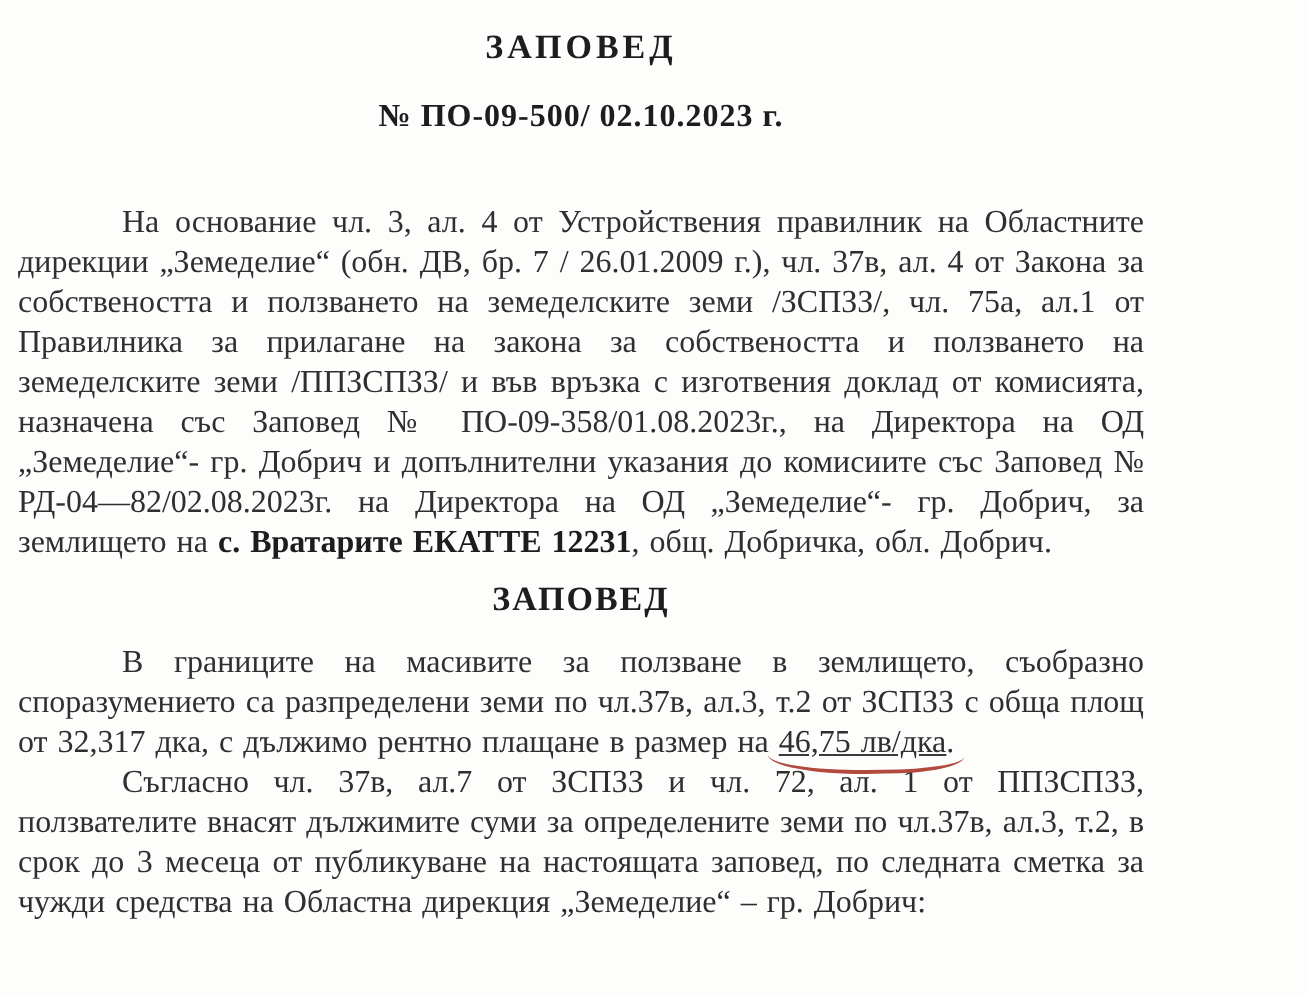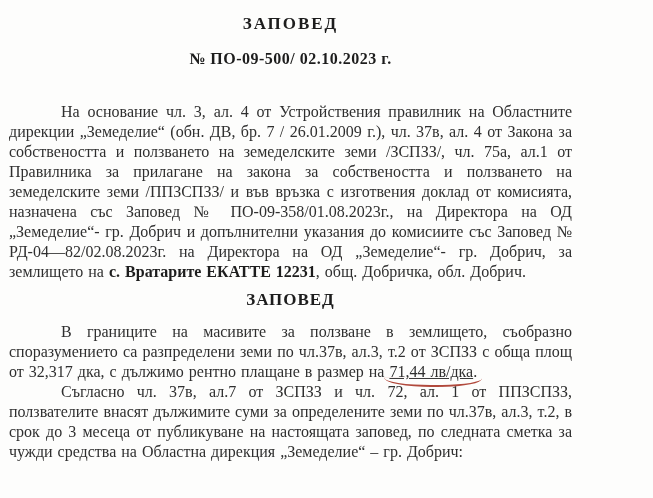--- a/index.html
+++ b/index.html
@@ -84,17 +84,17 @@
 
   <div class="doc-title">ЗАПОВЕД</div>
 
   <div class="doc-number">№ ПО-09-500/ 02.10.2023 г.</div>
 
   <p class="para"><span>На основание чл. 3, ал. 4 от Устройствения правилник на Областните дирекции „Земеделие“ (обн. ДВ, бр. 7 / 26.01.2009 г.), чл. 37в, ал. 4 от Закона за собствеността и ползването на земеделските земи /ЗСПЗЗ/, чл. 75а, ал.1 от Правилника за прилагане на закона за собствеността и ползването на земеделските земи /ППЗСПЗЗ/ и във връзка с изготвения доклад от комисията, назначена със Заповед  № ПО-09-358/01.08.2023г., на Директора на ОД „Земеделие“- гр. Добрич и допълнителни указания до комисиите със Заповед № РД-04—82/02.08.2023г. на Директора на ОД „Земеделие“- гр. Добрич, за землището на </span><span class="bold-seg">с. Вратарите ЕКАТТЕ 12231</span><span>, общ. Добричка, обл. Добрич.</span></p>
 
   <div class="order-heading">ЗАПОВЕД</div>
 
 
-  <p class="para"><span>В границите на масивите за ползване в землището, съобразно споразумението са разпределени земи по чл.37в, ал.3, т.2 от ЗСПЗЗ с обща площ от 32,317  дка, с дължимо рентно плащане в размер на </span><span class="underline-seg"><span>71,44 лв/дка</span><span class="red-mark"></span></span><span>.</span></p>
+  <p class="para"><span>В границите на масивите за ползване в землището, съобразно споразумението са разпределени земи по чл.37в, ал.3, т.2 от ЗСПЗЗ с обща площ от 32,317  дка, с дължимо рентно плащане в размер на </span><span class="underline-seg"><span>46,75 лв/дка</span><span class="red-mark"></span></span><span>.</span></p>
 
   <p class="para">Съгласно чл. 37в, ал.7 от ЗСПЗЗ и чл. 72, ал. 1 от ППЗСПЗЗ, ползвателите внасят дължимите суми за определените земи по чл.37в, ал.3, т.2, в срок до 3 месеца от публикуване на настоящата заповед, по следната сметка за чужди средства на Областна дирекция „Земеделие“ – гр. Добрич:</p>
 
 </div>
 
 </body></html>

